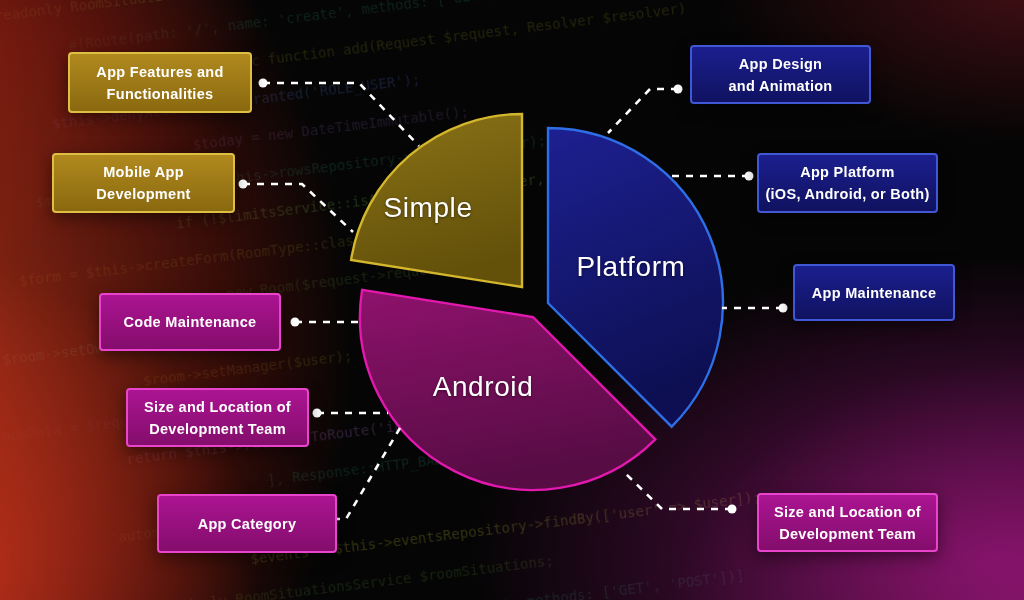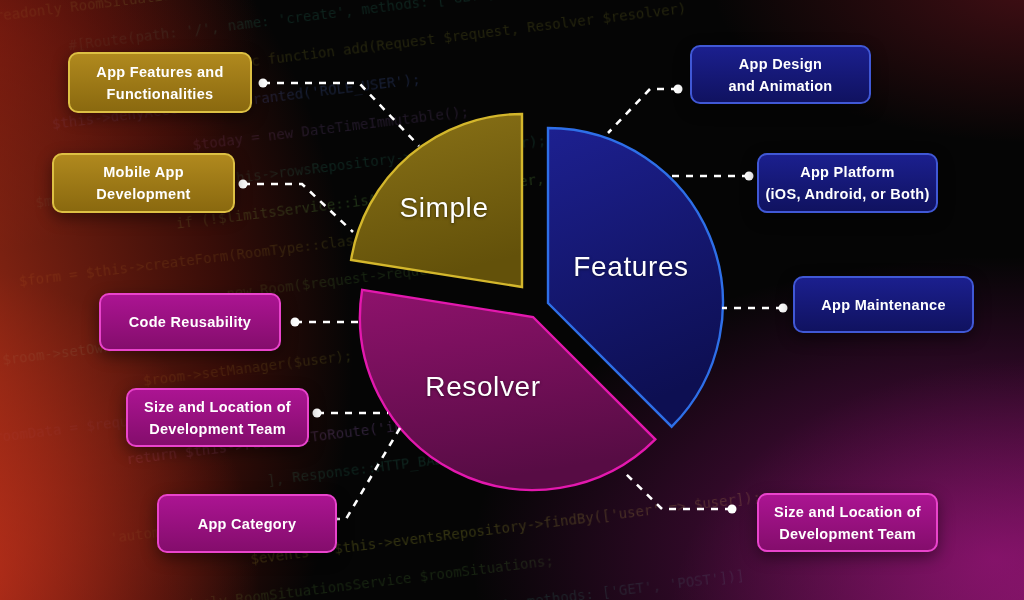--- a/index.html
+++ b/index.html
@@ -29,21 +29,21 @@
       radial-gradient(460px 440px at -7% 97%, rgba(226,58,36,0.88), transparent 72%),
       radial-gradient(430px 320px at -5% 4%, rgba(140,28,18,0.62), transparent 72%);
   }
   .pie { position:absolute; left:0; top:0; }
   .wedge-label {
     position:absolute; transform:translate(-50%,-50%);
     color:#fff; font-size:28px; font-weight:500; letter-spacing:0.6px;
     text-shadow:0 1px 3px rgba(0,0,0,0.5); white-space:nowrap;
   }
   .label-box {
-    position:absolute; box-sizing:border-box; border-radius:10px;
+    position:absolute; box-sizing:border-box; border-radius:4px;
     display:flex; flex-direction:column; align-items:center; justify-content:center;
     color:#fff; font-size:14.5px; font-weight:600; letter-spacing:0.3px;
     line-height:22px; text-align:center;
     box-shadow:0 5px 16px rgba(0,0,0,0.45);
   }
   .label-box.gold    { background:linear-gradient(180deg,#b0891e 0%,#8a690f 100%); border:2px solid #ddc043; }
   .label-box.blue    { background:linear-gradient(180deg,#1b1f8e 0%,#101260 100%); border:2px solid #4058d6; }
   .label-box.magenta { background:linear-gradient(180deg,#ab1492 0%,#840d6c 100%); border:2px solid #e944cc; }
 </style>
 </head>
@@ -106,36 +106,36 @@
       <polyline points="678,89 650,89 608,133" fill="none" stroke="#ffffff" stroke-width="2.6" stroke-dasharray="7 7"></polyline>
       <circle cx="678" cy="89" r="4.5" fill="#ffffff"></circle>
       <polyline points="749,176 667,176" fill="none" stroke="#ffffff" stroke-width="2.6" stroke-dasharray="7 7"></polyline>
       <circle cx="749" cy="176" r="4.5" fill="#ffffff"></circle>
       <polyline points="783,308 722,308" fill="none" stroke="#ffffff" stroke-width="2.6" stroke-dasharray="7 7"></polyline>
       <circle cx="783" cy="308" r="4.5" fill="#ffffff"></circle>
       <polyline points="732,509 662,509 625,473" fill="none" stroke="#ffffff" stroke-width="2.6" stroke-dasharray="7 7"></polyline>
       <circle cx="732" cy="509" r="4.5" fill="#ffffff"></circle>
     </svg>
 
-  <div class="wedge-label" style="left:444px;top:208px">Simple</div>
-  <div class="wedge-label" style="left:631px;top:267px">Features</div>
-  <div class="wedge-label" style="left:483px;top:387px">Resolver</div>
+  <div class="wedge-label" style="left:428px;top:208px">Simple</div>
+  <div class="wedge-label" style="left:631px;top:267px">Platform</div>
+  <div class="wedge-label" style="left:483px;top:387px">Android</div>
 
   <div class="label-box gold" style="left:68px;top:52px;width:184px;height:61px">
     <span>App Features and</span>
     <span>Functionalities</span>
   </div>
 
   <div class="label-box gold" style="left:52px;top:153px;width:183px;height:60px">
     <span>Mobile App</span>
     <span>Development</span>
   </div>
 
   <div class="label-box magenta" style="left:99px;top:293px;width:182px;height:58px">
-    <span>Code Reusability</span>
+    <span>Code Maintenance</span>
     <span></span>
   </div>
 
   <div class="label-box magenta" style="left:126px;top:388px;width:183px;height:59px">
     <span>Size and Location of</span>
     <span>Development Team</span>
   </div>
 
   <div class="label-box magenta" style="left:157px;top:494px;width:180px;height:59px">
     <span>App Category</span>
@@ -145,21 +145,21 @@
   <div class="label-box blue" style="left:690px;top:45px;width:181px;height:59px">
     <span>App Design</span>
     <span>and Animation</span>
   </div>
 
   <div class="label-box blue" style="left:757px;top:153px;width:181px;height:60px">
     <span>App Platform</span>
     <span>(iOS, Android, or Both)</span>
   </div>
 
-  <div class="label-box blue" style="left:793px;top:276px;width:181px;height:57px">
+  <div class="label-box blue" style="left:793px;top:264px;width:162px;height:57px">
     <span>App Maintenance</span>
     <span></span>
   </div>
 
   <div class="label-box magenta" style="left:757px;top:493px;width:181px;height:59px">
     <span>Size and Location of</span>
     <span>Development Team</span>
   </div>
 
 </div>

